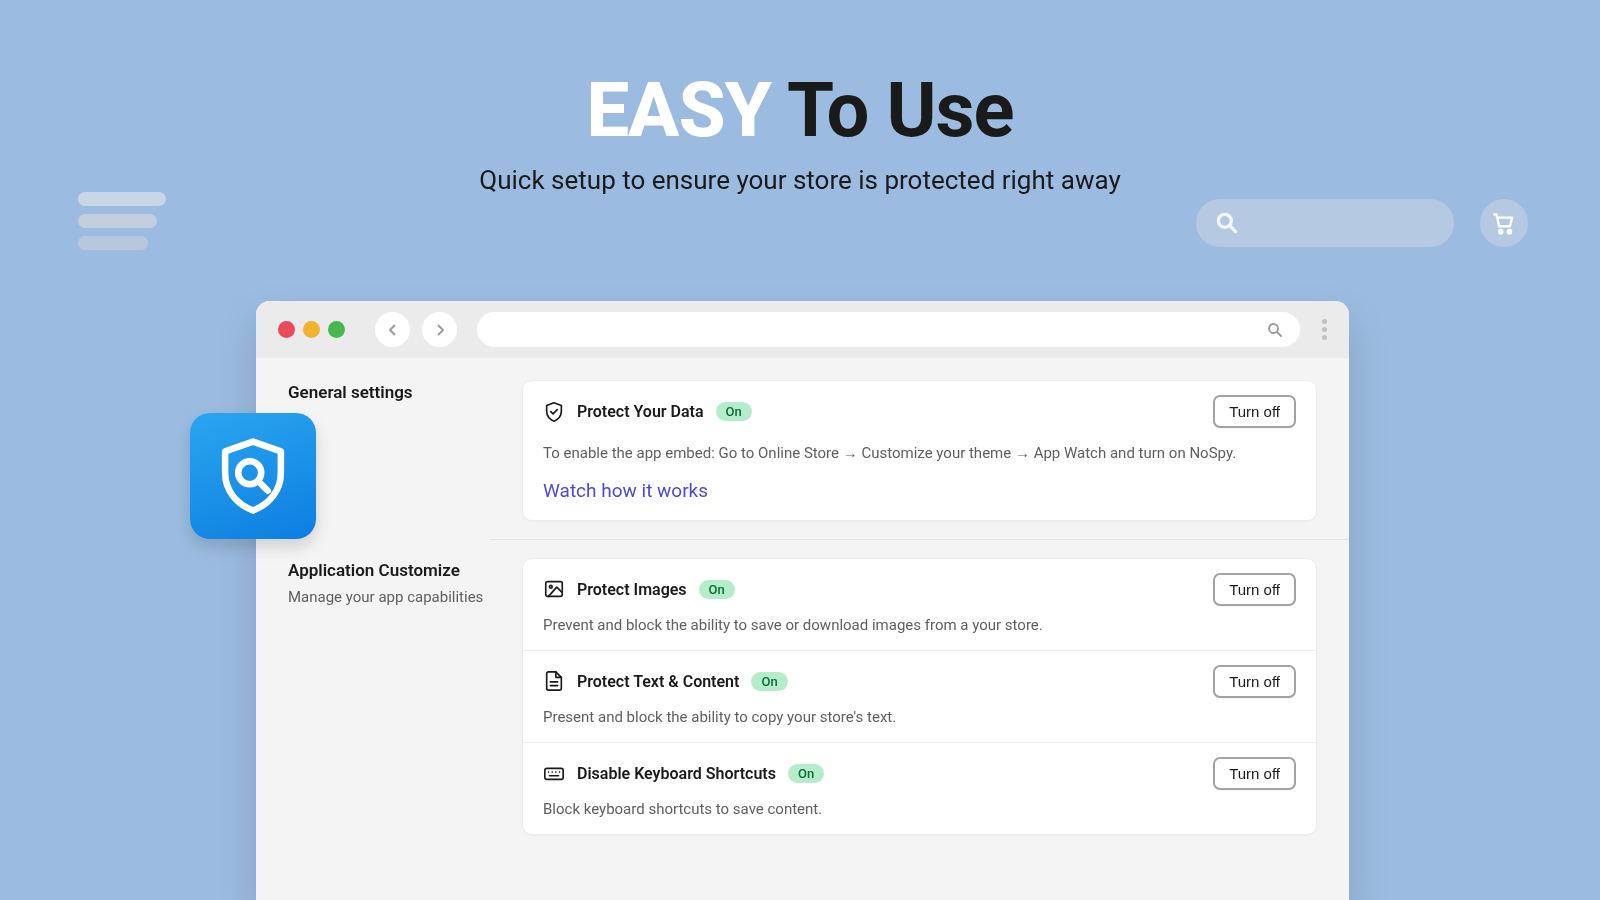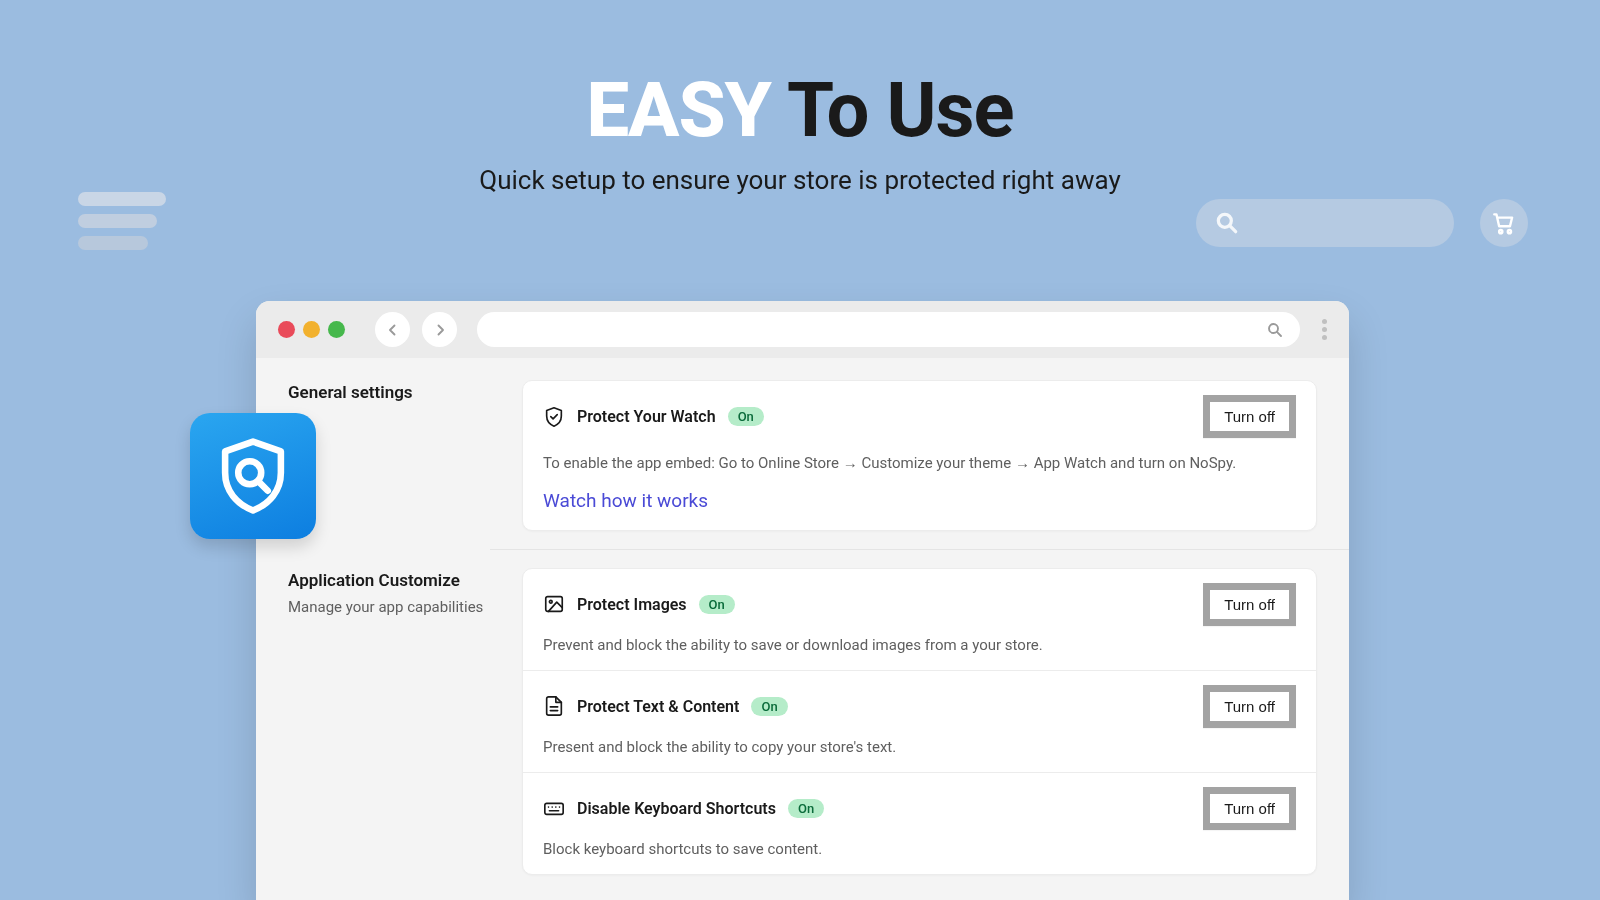--- a/index.html
+++ b/index.html
@@ -153,22 +153,22 @@
   font-size: 13px;
   font-weight: 500;
   color: #0a6b3a;
   background: #b5ecc9;
   border-radius: 11px;
   padding: 2px 10px;
 }
 .spacer { flex: 1; }
 .btn {
   background: #fff;
-  border: 7px solid #a3a3a3;
-  border-radius: 0;
+  border: 2px solid #a3a3a3;
+  border-radius: 7px;
   padding: 6px 14px;
   font-size: 15px;
   color: #1a1a1a;
   cursor: pointer;
   box-shadow: 0 1px 1px rgba(0,0,0,0.04);
 }
 .card-body { padding: 4px 20px 18px 20px; }
 .card-desc { font-size: 15px; color: #5f5f5f; line-height: 1.5; }
 .link { color: #4a4ad6; font-size: 19px; margin-top: 14px; display: inline-block; }
 .row-divider { border-top: 1px solid #ececec; }
@@ -250,21 +250,21 @@
     <div class="leftcol">
       <div class="section-title">General settings</div>
     </div>
     <div class="rightcol">
       <div class="card">
         <div class="card-row-head">
           <svg class="feature-icon" viewBox="0 0 24 24" fill="none" stroke="currentColor" stroke-width="1.8" stroke-linecap="round" stroke-linejoin="round">
               <path d="M12 2 L20 5 V11 C20 16 17 20 12 22 C7 20 4 16 4 11 V5 Z"></path>
               <polyline points="8.5 11.5 11 14 15.5 9.5"></polyline>
             </svg>
-          <span class="feature-name">Protect Your Watch</span>
+          <span class="feature-name">Protect Your Data</span>
           <span class="badge">On</span>
           <span class="spacer"></span>
           <button class="btn">Turn off</button>
         </div>
         <div class="card-body">
           <div class="card-desc">To enable the app embed: Go to Online Store → Customize your theme → App Watch and turn on NoSpy.</div>
           <a class="link">Watch how it works</a>
         </div>
       </div>
       <div class="big-divider"></div>

